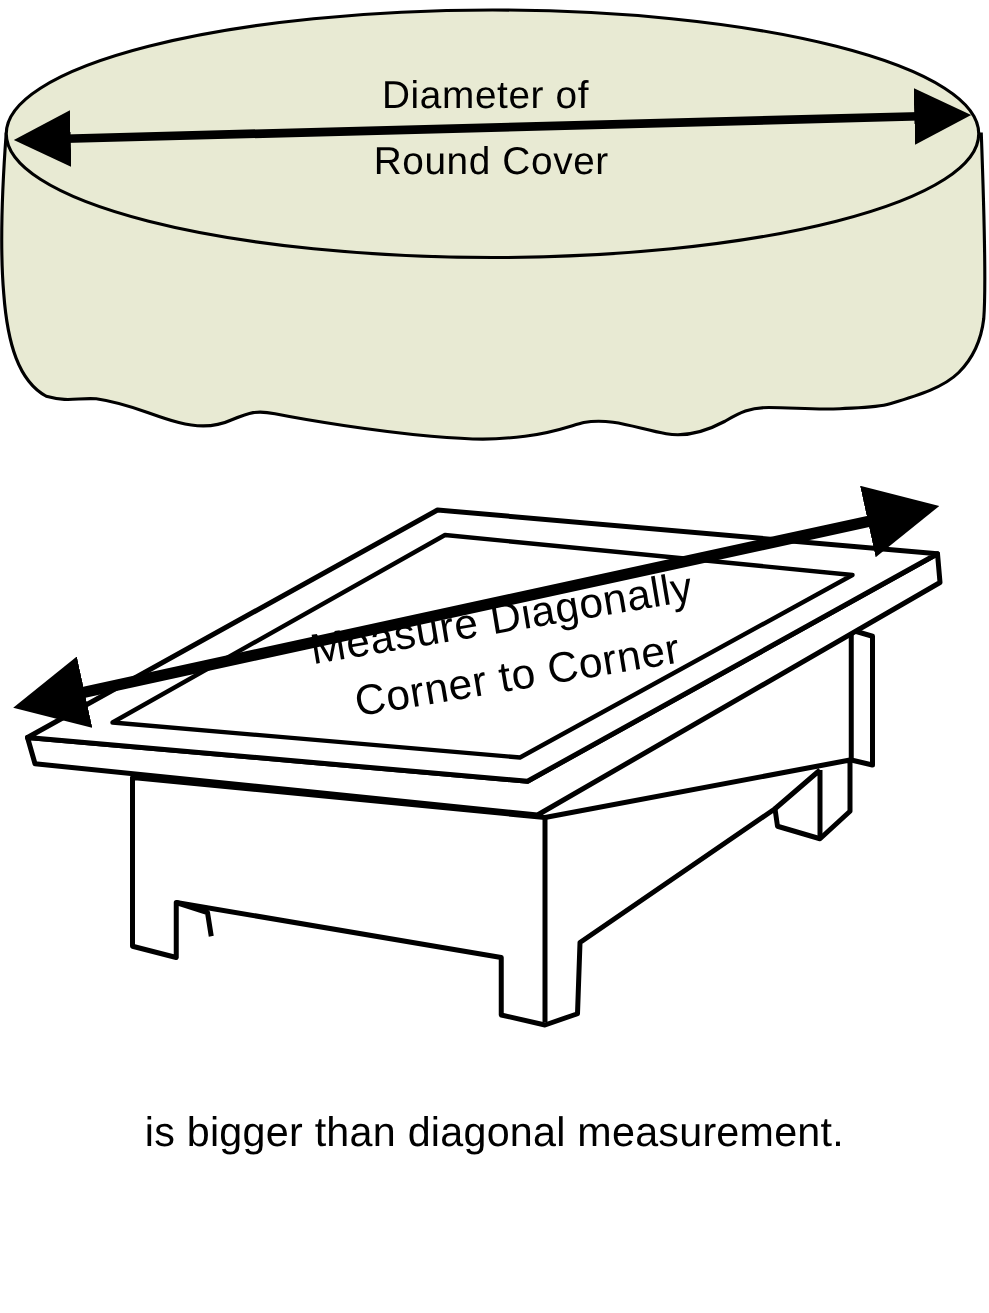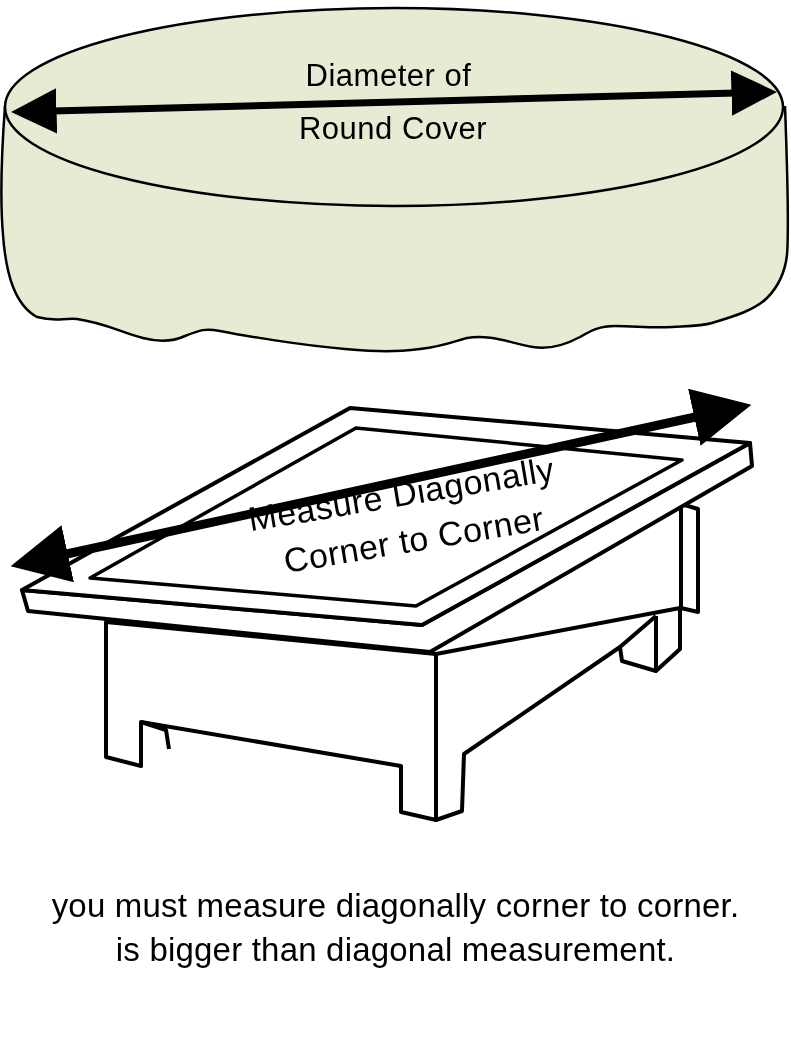--- a/index.html
+++ b/index.html
@@ -91,16 +91,15 @@
 
     <text class="svg-label" text-anchor="middle" font-size="34" fill="#000000" transform="translate(408,505) rotate(-9.5)">
       <tspan x="0" y="0">Measure Diagonally</tspan>
       <tspan x="0" y="47">Corner to Corner</tspan>
     </text>
 
     <line x1="62" y1="555" x2="700" y2="416" stroke="#000000" stroke-width="9" marker-start="url(#ah)" marker-end="url(#ah)"></line>
   </svg>
 
   <div class="caption">
-    <div>you must measure diagonally corner to corner.</div>
     <div>is bigger than diagonal measurement.</div>
   </div>
 </div>
 
 </body></html>

